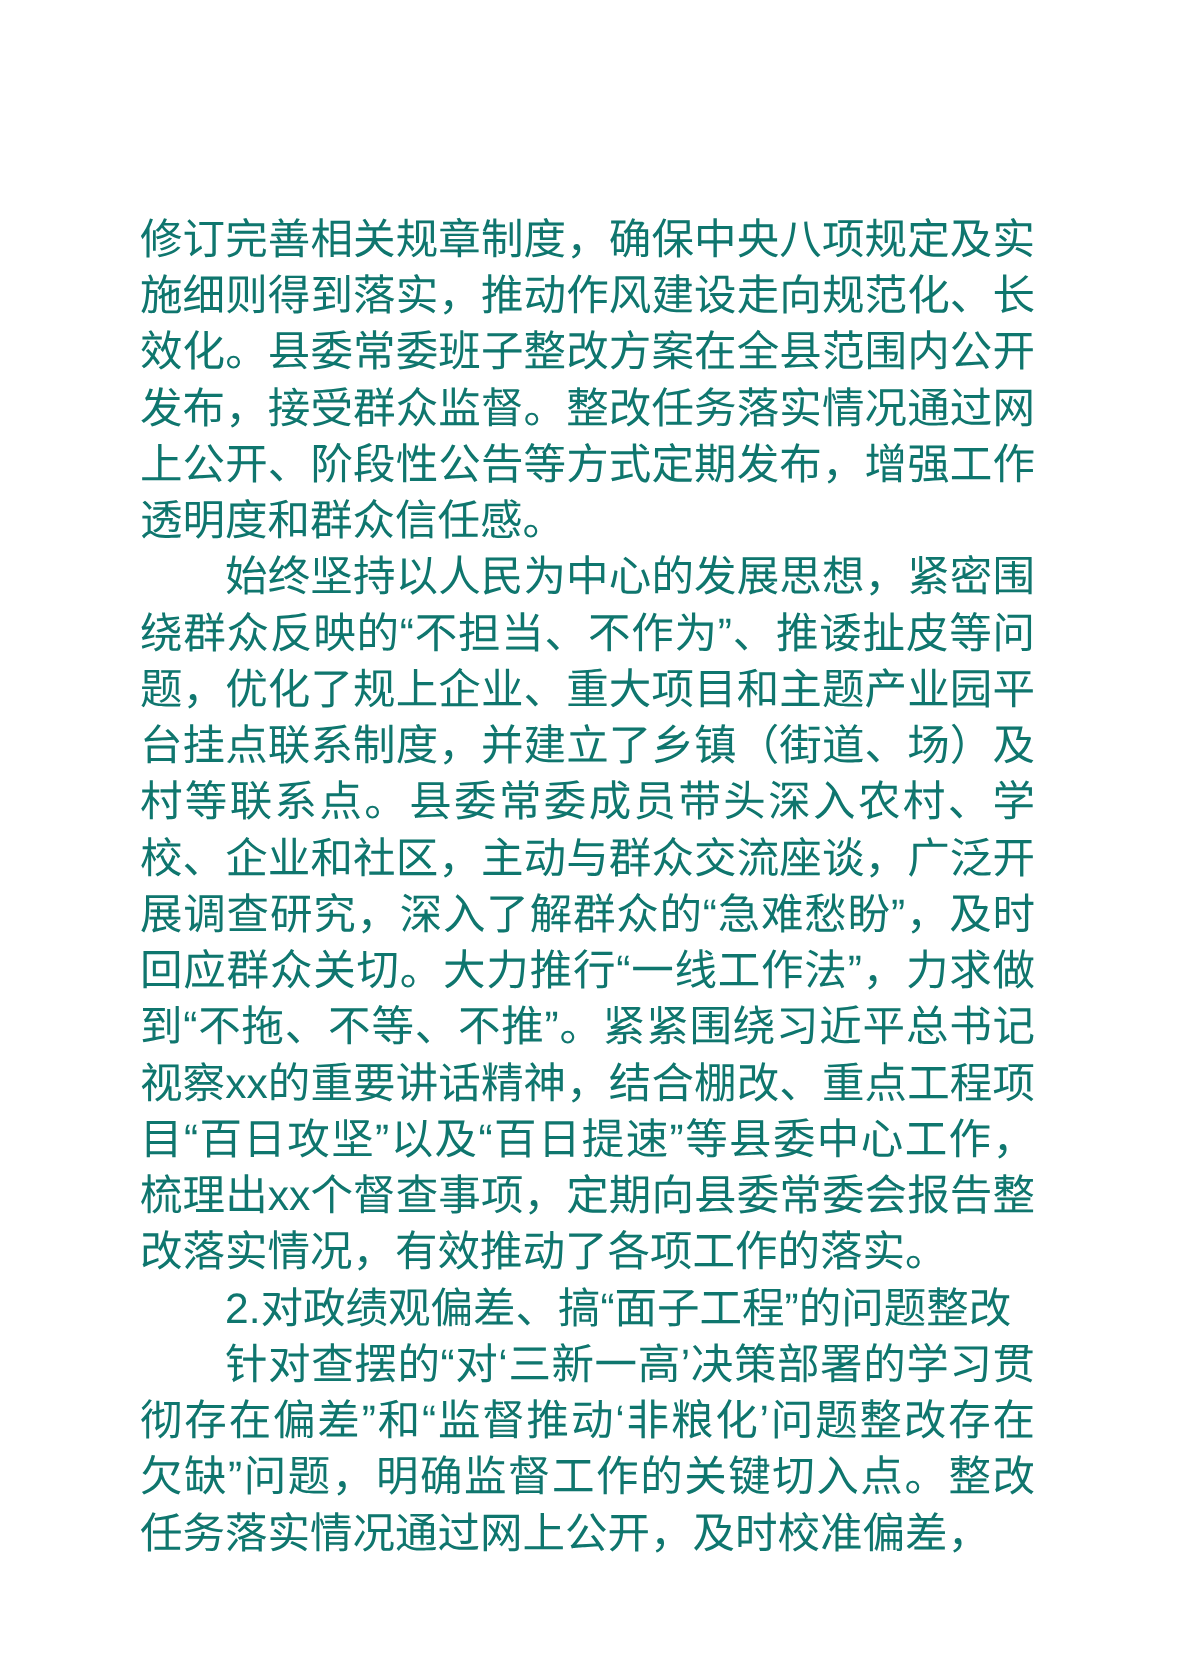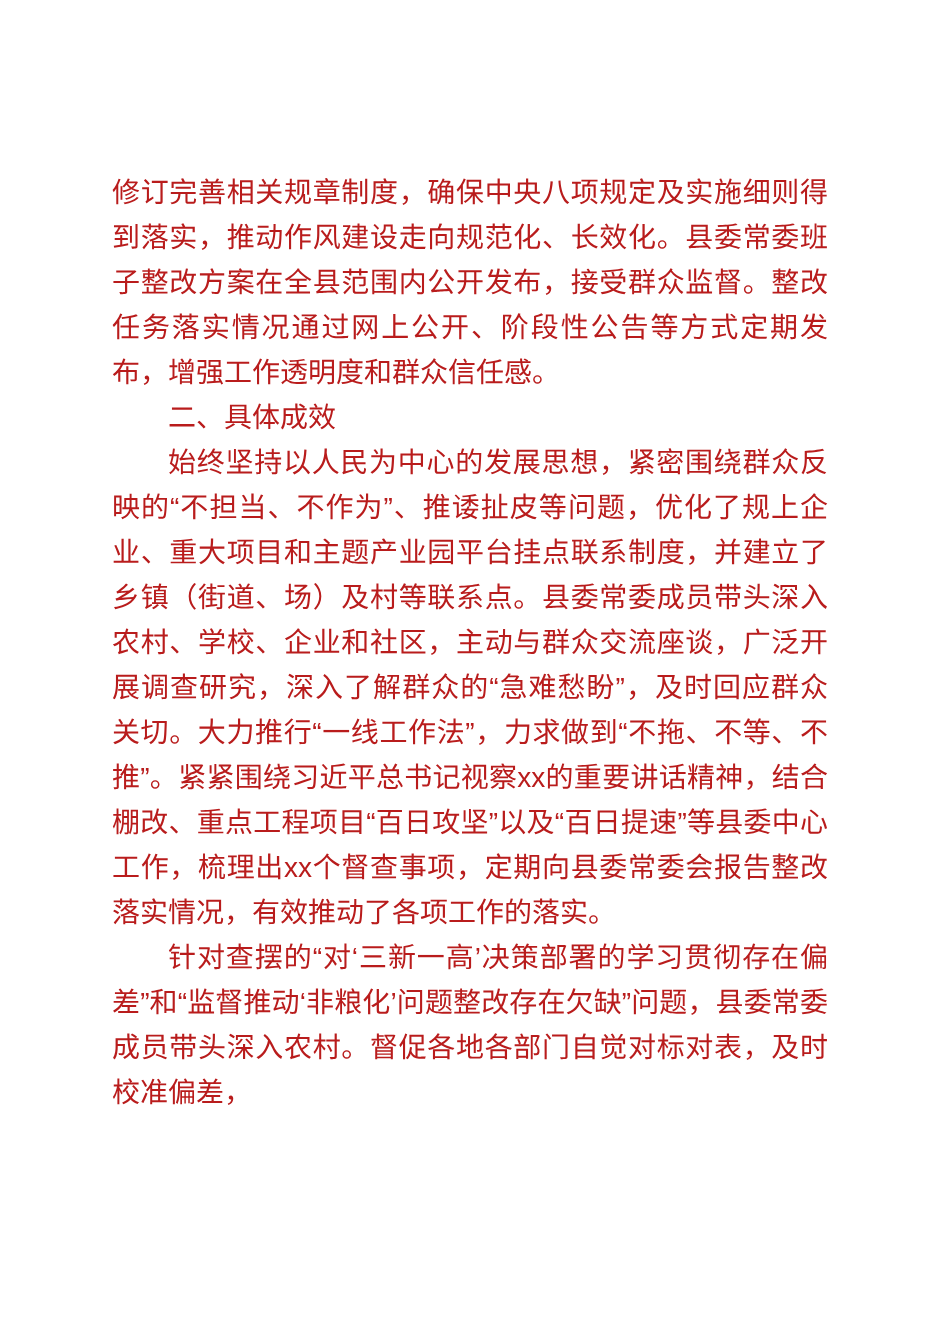--- a/index.html
+++ b/index.html
@@ -20,23 +20,23 @@
     box-sizing: border-box;
   }
   .text-body {
     position: absolute;
     left: 112px;
     top: 170px;
     width: 716px;
   }
   .para {
     margin: 0;
-    font-size: 28px;
+    font-size: 34px;
     line-height: 45px;
-    color: #b91c1c;
+    color: #0f766e;
     text-align: justify;
     text-align-last: left;
     text-justify: inter-ideograph;
     font-weight: 400;
     letter-spacing: 0;
     word-break: break-all;
     white-space: normal;
   }
   
   .para.cont {
@@ -56,22 +56,22 @@
   }
 </style>
 </head>
 <body>
 
 <div class="page">
   <div class="text-body">
 
     <p class="para cont">修订完善相关规章制度，确保中央八项规定及实施细则得到落实，推动作风建设走向规范化、长效化。县委常委班子整改方案在全县范围内公开发布，接受群众监督。整改任务落实情况通过网上公开、阶段性公告等方式定期发布，增强工作透明度和群众信任感。</p>
 
-    <p class="para heading">二、具体成效</p>
 
 
     <p class="para indent">始终坚持以人民为中心的发展思想，紧密围绕群众反映的“不担当、不作为”、推诿扯皮等问题，优化了规上企业、重大项目和主题产业园平台挂点联系制度，并建立了乡镇（街道、场）及村等联系点。县委常委成员带头深入农村、学校、企业和社区，主动与群众交流座谈，广泛开展调查研究，深入了解群众的“急难愁盼”，及时回应群众关切。大力推行“一线工作法”，力求做到“不拖、不等、不推”。紧紧围绕习近平总书记视察xx的重要讲话精神，结合棚改、重点工程项目“百日攻坚”以及“百日提速”等县委中心工作，梳理出xx个督查事项，定期向县委常委会报告整改落实情况，有效推动了各项工作的落实。</p>
 
+    <p class="para item">2.对政绩观偏差、搞“面子工程”的问题整改</p>
 
-    <p class="para indent">针对查摆的“对‘三新一高’决策部署的学习贯彻存在偏差”和“监督推动‘非粮化’问题整改存在欠缺”问题，县委常委成员带头深入农村。督促各地各部门自觉对标对表，及时校准偏差，</p>
+    <p class="para indent">针对查摆的“对‘三新一高’决策部署的学习贯彻存在偏差”和“监督推动‘非粮化’问题整改存在欠缺”问题，明确监督工作的关键切入点。整改任务落实情况通过网上公开，及时校准偏差，</p>
 
   </div>
 </div>
 
 </body></html>

